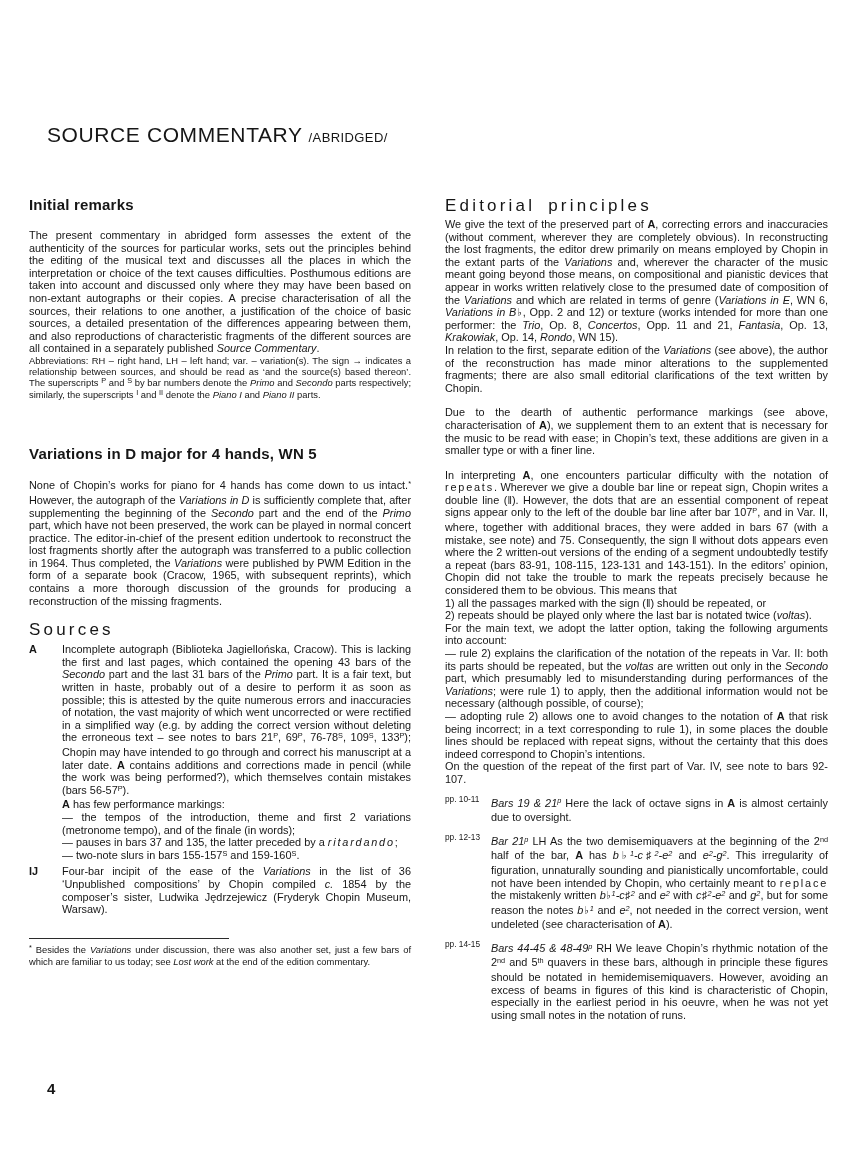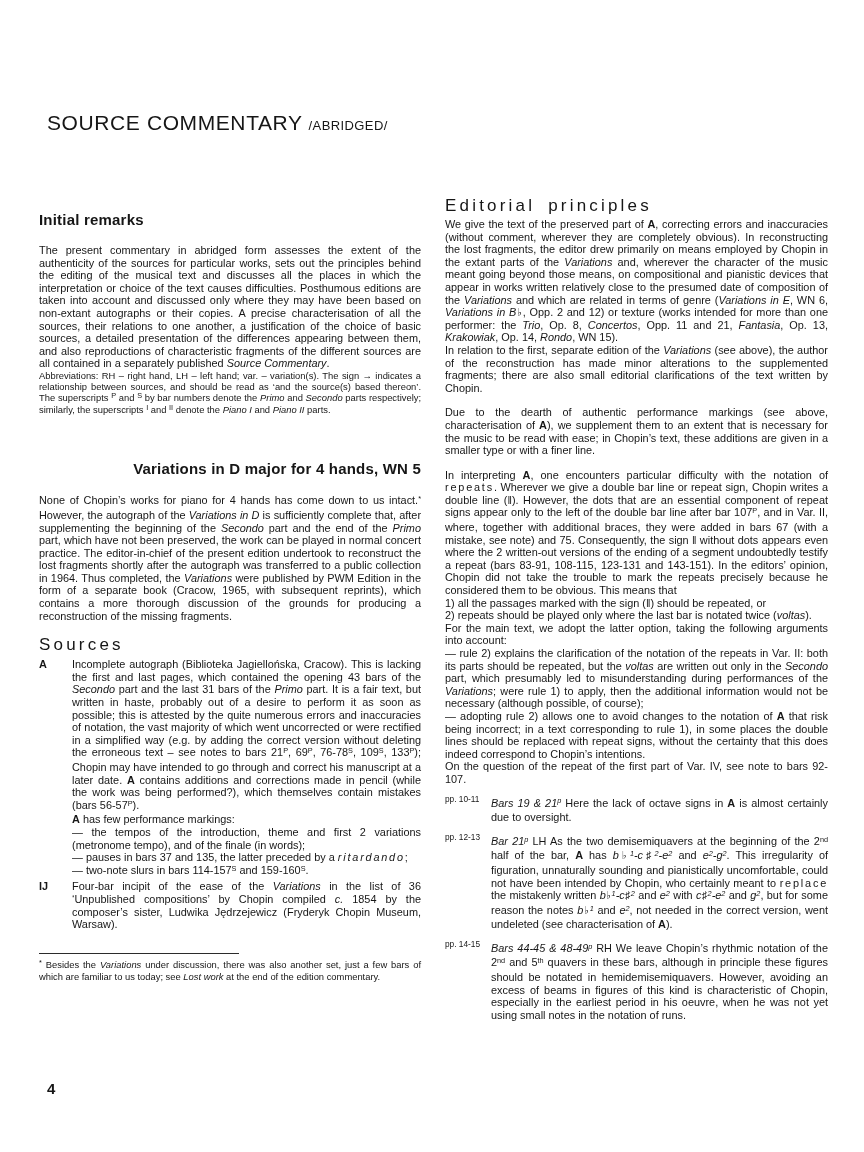--- a/index.html
+++ b/index.html
@@ -5,29 +5,29 @@
   html,body{margin:0;padding:0;}
   body{background:#e9e9e9;font-family:"Liberation Sans","DejaVu Sans",sans-serif;}
   .page{
     position:relative;
     width:864px;height:1152px;
     background:#ffffff;
     color:#161616;
     overflow:hidden;
   }
   .page-title{
-    position:absolute;left:47px;top:111px;margin:0;
+    position:absolute;left:47px;top:123px;margin:0;
     font-size:21px;font-weight:400;letter-spacing:.6px;white-space:nowrap;
   }
   .title-suffix{font-size:13px;letter-spacing:.4px;margin-left:6px;}
   .col{position:absolute;top:196px;}
-  .col.left{left:39px;width:382px;margin-top:15px;}
+  .col.left{left:29px;width:382px;}
   .col.right{left:445px;width:383px;}
   .h-section{font-size:15px;font-weight:700;margin:0 0 16px 0;letter-spacing:.2px;}
-  .h-work{font-size:15px;font-weight:700;margin:44px 0 17px 0;letter-spacing:.2px;text-align:right;}
+  .h-work{font-size:15px;font-weight:700;margin:44px 0 17px 0;letter-spacing:.2px;}
   .h-spaced{font-size:17px;font-weight:400;letter-spacing:3.2px;word-spacing:5px;margin:0;}
   .h-sources{margin:13px 0 3px 0;}
   .h-editorial{margin:0 0 2px 0;}
   p.body{margin:0;font-size:10.9px;line-height:12.6px;text-align:justify;}
   p.gapafter{margin-bottom:12px;}
   p.small{margin:0;font-size:9.4px;line-height:11.1px;text-align:justify;}
   .abbrev{margin-top:14px;}
   .src{position:relative;padding-left:33px;margin-top:2px;}
   .srclabel{position:absolute;left:0;top:0;font-weight:700;font-size:10.9px;}
   .note{position:relative;padding-left:46px;margin-top:11px;}
@@ -58,21 +58,21 @@
     <p class="body"><span>None of Chopin’s works for piano for 4 hands has come down to us intact.</span><span class="sup">*</span><span> However, the autograph of the </span><span class="it">Variations in D</span><span> is sufficiently complete that, after supplementing the beginning of the </span><span class="it">Secondo</span><span> part and the end of the </span><span class="it">Primo</span><span> part, which have not been preserved, the work can be played in normal concert practice. The editor-in-chief of the present edition undertook to reconstruct the lost fragments shortly after the autograph was transferred to a public collection in 1964. Thus completed, the </span><span class="it">Variations</span><span> were published by PWM Edition in the form of a separate book (Cracow, 1965, with subsequent reprints), which contains a more thorough discussion of the grounds for producing a reconstruction of the missing fragments.</span></p>
 
     <h3 class="h-spaced h-sources">Sources</h3>
 
     <div class="src">
       <span class="srclabel">A</span>
       <p class="body"><span>Incomplete autograph (Biblioteka Jagiellońska, Cracow). This is lacking the first and last pages, which contained the opening 43 bars of the </span><span class="it">Secondo</span><span> part and the last 31 bars of the </span><span class="it">Primo</span><span> part. It is a fair text, but written in haste, probably out of a desire to perform it as soon as possible; this is attested by the quite numerous errors and inaccuracies of notation, the vast majority of which went uncorrected or were rectified in a simplified way (e.g. by adding the correct version without deleting the erroneous text – see notes to bars 21</span><span class="sup">P</span><span>, 69</span><span class="sup">P</span><span>, 76-78</span><span class="sup">S</span><span>, 109</span><span class="sup">S</span><span>, 133</span><span class="sup">P</span><span>); Chopin may have intended to go through and correct his manuscript at a later date. </span><span class="bd">A</span><span> contains additions and corrections made in pencil (while the work was being performed?), which themselves contain mistakes (bars 56-57</span><span class="sup">P</span><span>).</span></p>
       <p class="body"><span class="bd">A</span><span> has few performance markings:</span></p>
       <p class="body"><span>— the tempos of the introduction, theme and first 2 variations (metronome tempo), and of the finale (in words);</span></p>
       <p class="body"><span>— pauses in bars 37 and 135, the latter preceded by a </span><span class="it lsp">ritardando</span><span>;</span></p>
-      <p class="body"><span>— two-note slurs in bars 114-157</span><span class="sup">S</span><span> and 159-160</span><span class="sup">S</span><span>.</span></p>
+      <p class="body"><span>— two-note slurs in bars 155-157</span><span class="sup">S</span><span> and 159-160</span><span class="sup">S</span><span>.</span></p>
     </div>
 
     <div class="src">
       <span class="srclabel">IJ</span>
       <p class="body"><span>Four-bar incipit of the ease of the </span><span class="it">Variations</span><span> in the list of 36 ‘Unpublished compositions’ by Chopin compiled </span><span class="it">c.</span><span> 1854 by the composer’s sister, Ludwika Jędrzejewicz (Fryderyk Chopin Museum, Warsaw).</span></p>
     </div>
 
     <div class="footnote">
       <div class="fnrule"></div>
       <p class="small"><span class="sup">*</span><span> Besides the </span><span class="it">Variations</span><span> under discussion, there was also another set, just a few bars of which are familiar to us today; see </span><span class="it">Lost work</span><span> at the end of the edition commentary.</span></p>

